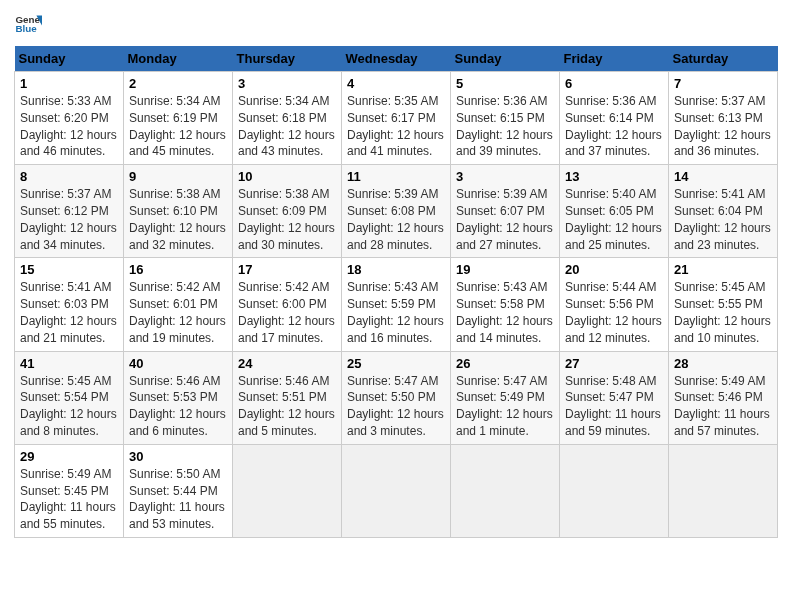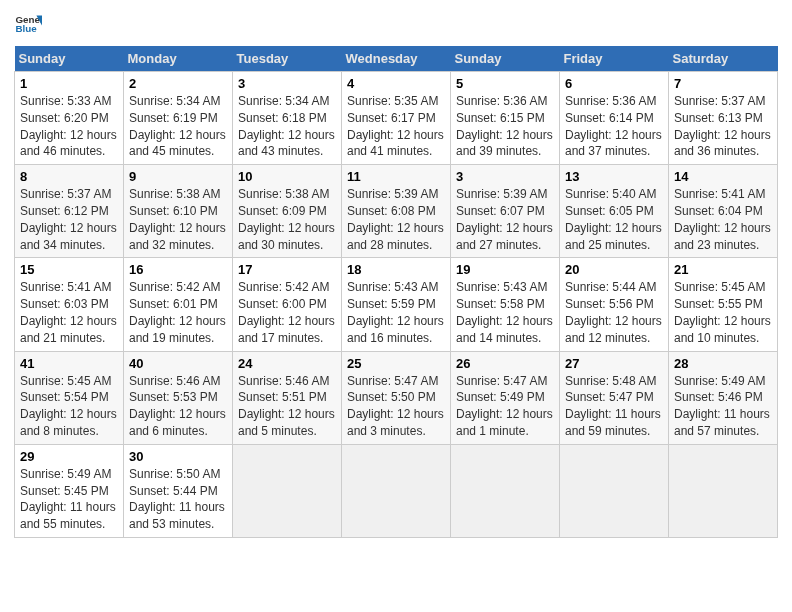--- a/index.html
+++ b/index.html
@@ -41,21 +41,21 @@
       font-size: 14px;
       color: #555;
     }
     table {
       width: 100%;
       border-collapse: collapse;
       font-size: 10.5px;
     }
     thead tr th {
       background-color: #2f6db5;
-      color: #e5e5e5;
+      color: #000000;
       padding: 5px 4px;
       text-align: left;
       font-size: 13px;
       font-weight: bold;
     }
     tbody tr td {
       border: 1px solid #ccc;
       vertical-align: top;
       padding: 4px 5px;
       width: 14.28%;
@@ -100,21 +100,21 @@
       <div class="month-title"></div>
       <div class="location"></div>
     </div>
   </div>
 
   <table>
     <thead>
       <tr>
       <th>Sunday</th>
           <th>Monday</th>
-          <th>Tuesday</th>
+          <th>Thursday</th>
           <th>Wednesday</th>
           <th>Sunday</th>
           <th>Friday</th>
           <th>Saturday</th>
         </tr>
     </thead>
     <tbody id="calendar-body">
     <tr>
           <td><span class="day-num">1</span><span class="day-detail">Sunrise: 5:33 AM<br>Sunset: 6:20 PM<br>Daylight: 12 hours and 46 minutes.</span></td>
           <td><span class="day-num">2</span><span class="day-detail">Sunrise: 5:34 AM<br>Sunset: 6:19 PM<br>Daylight: 12 hours and 45 minutes.</span></td>

